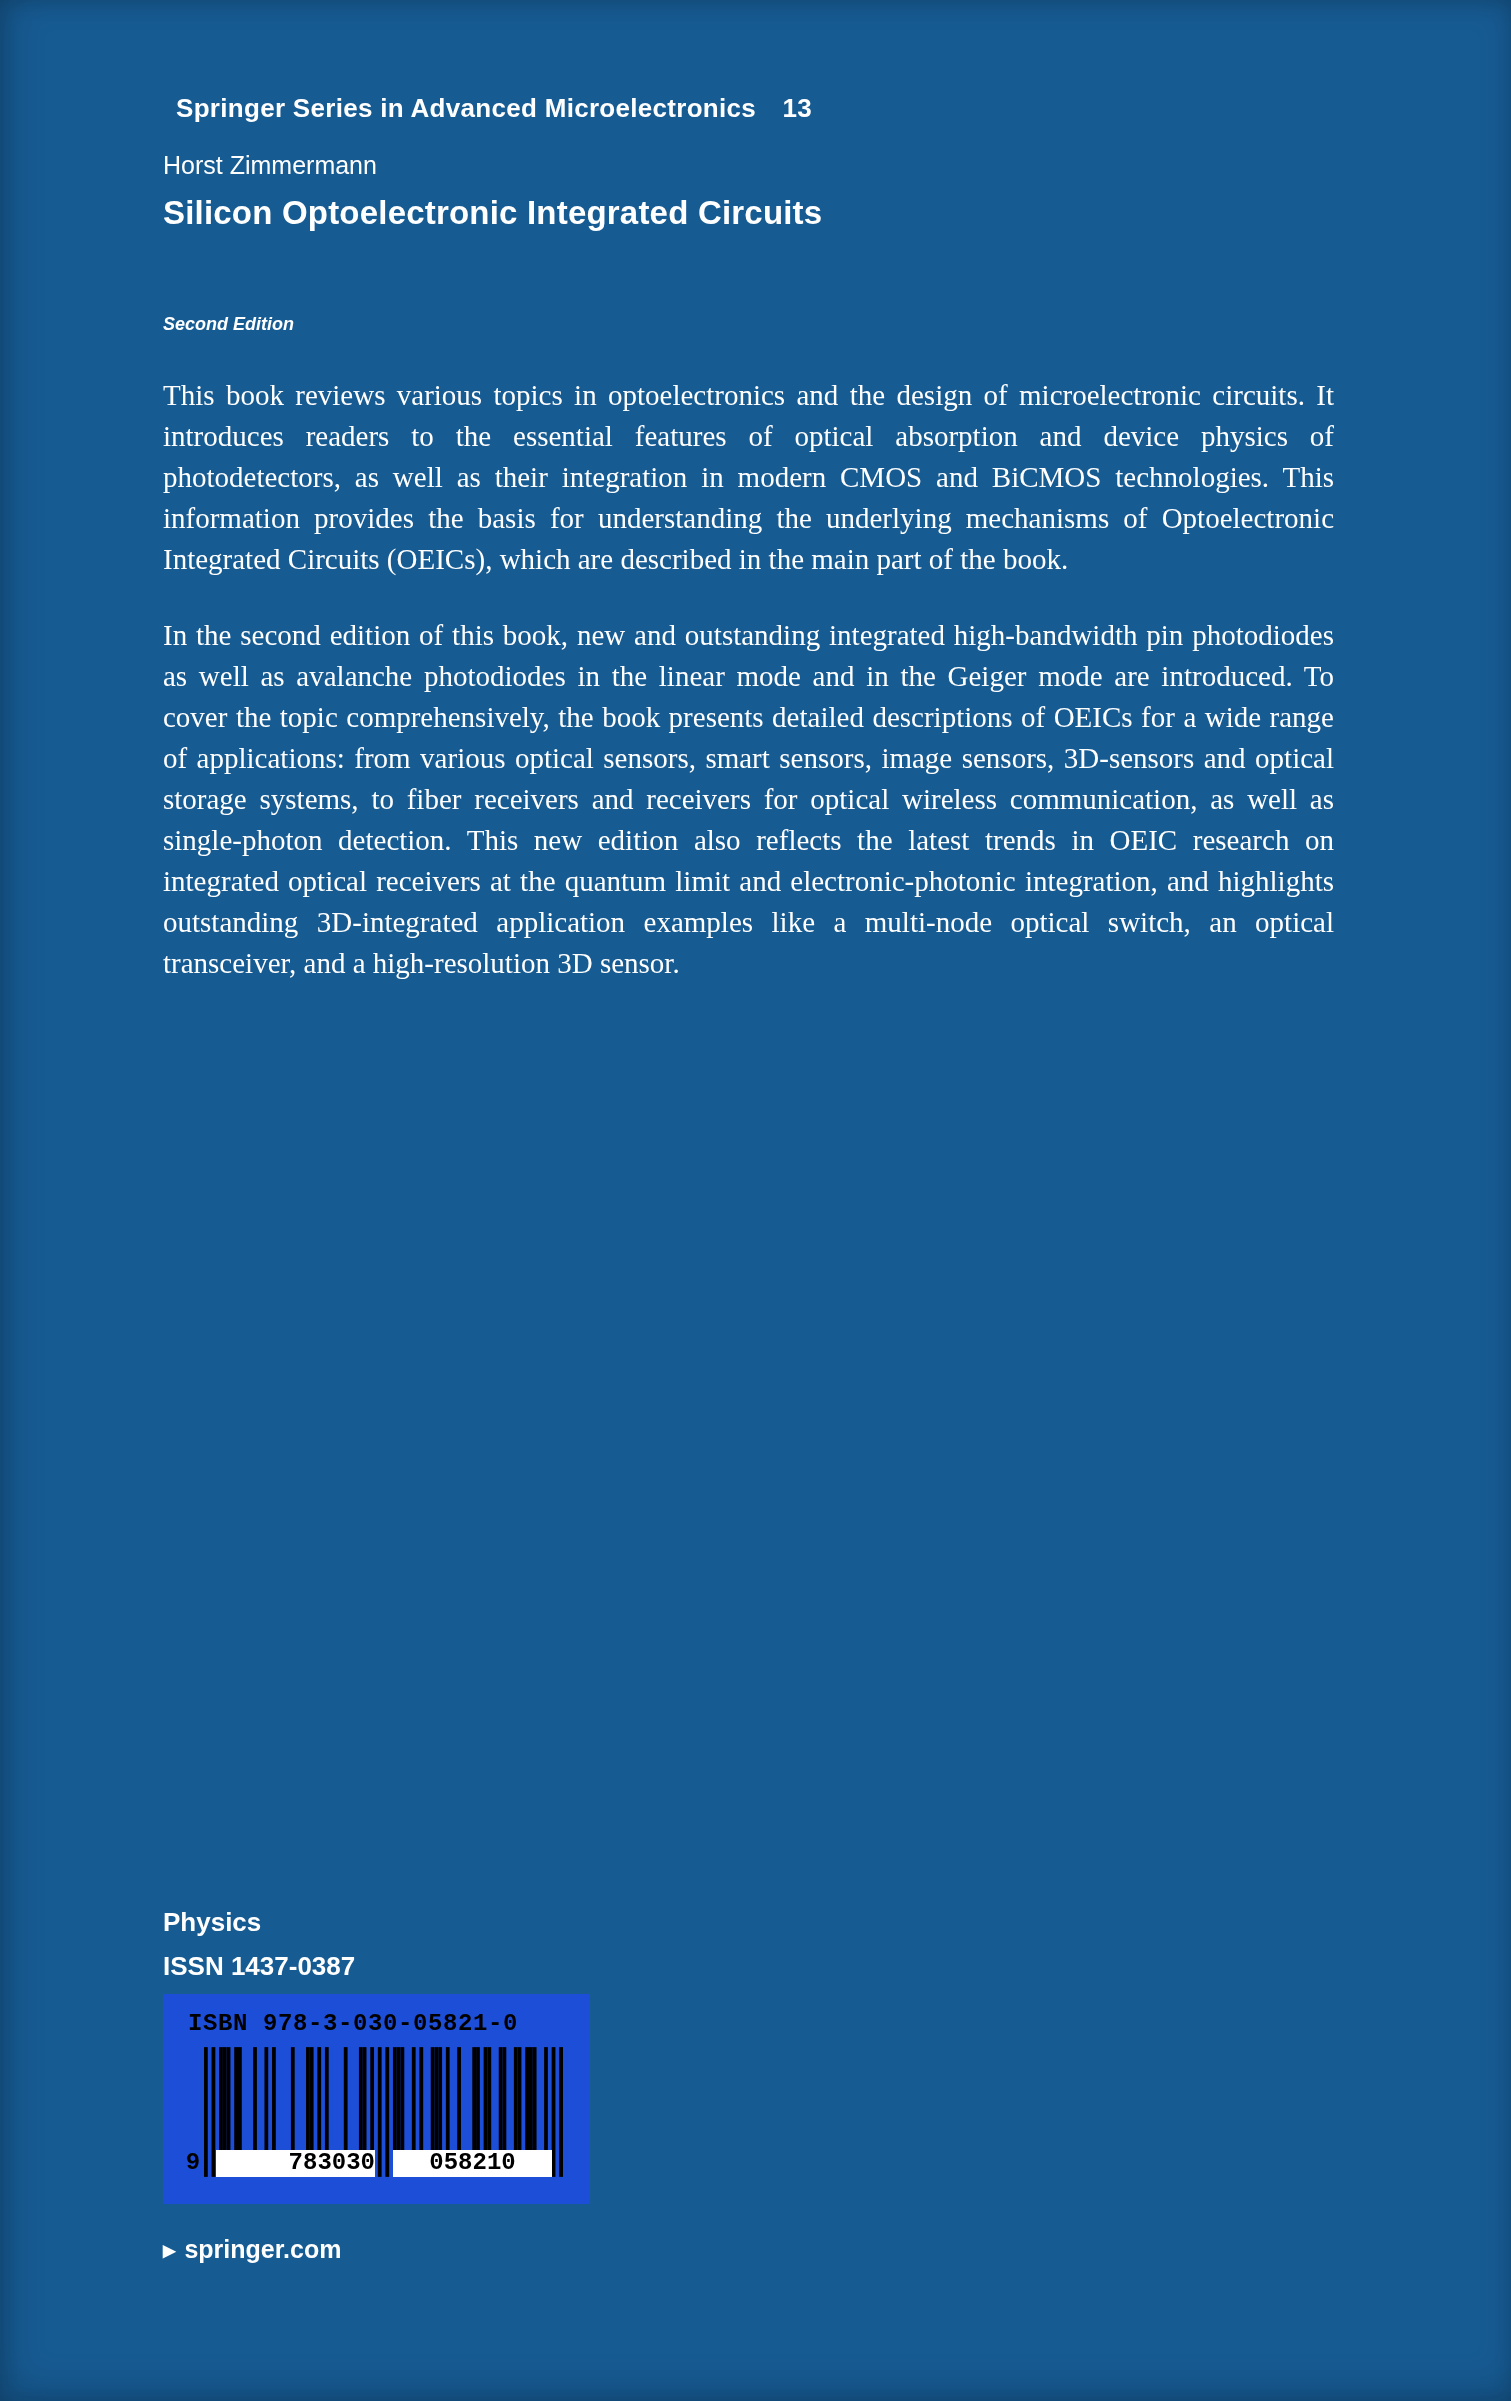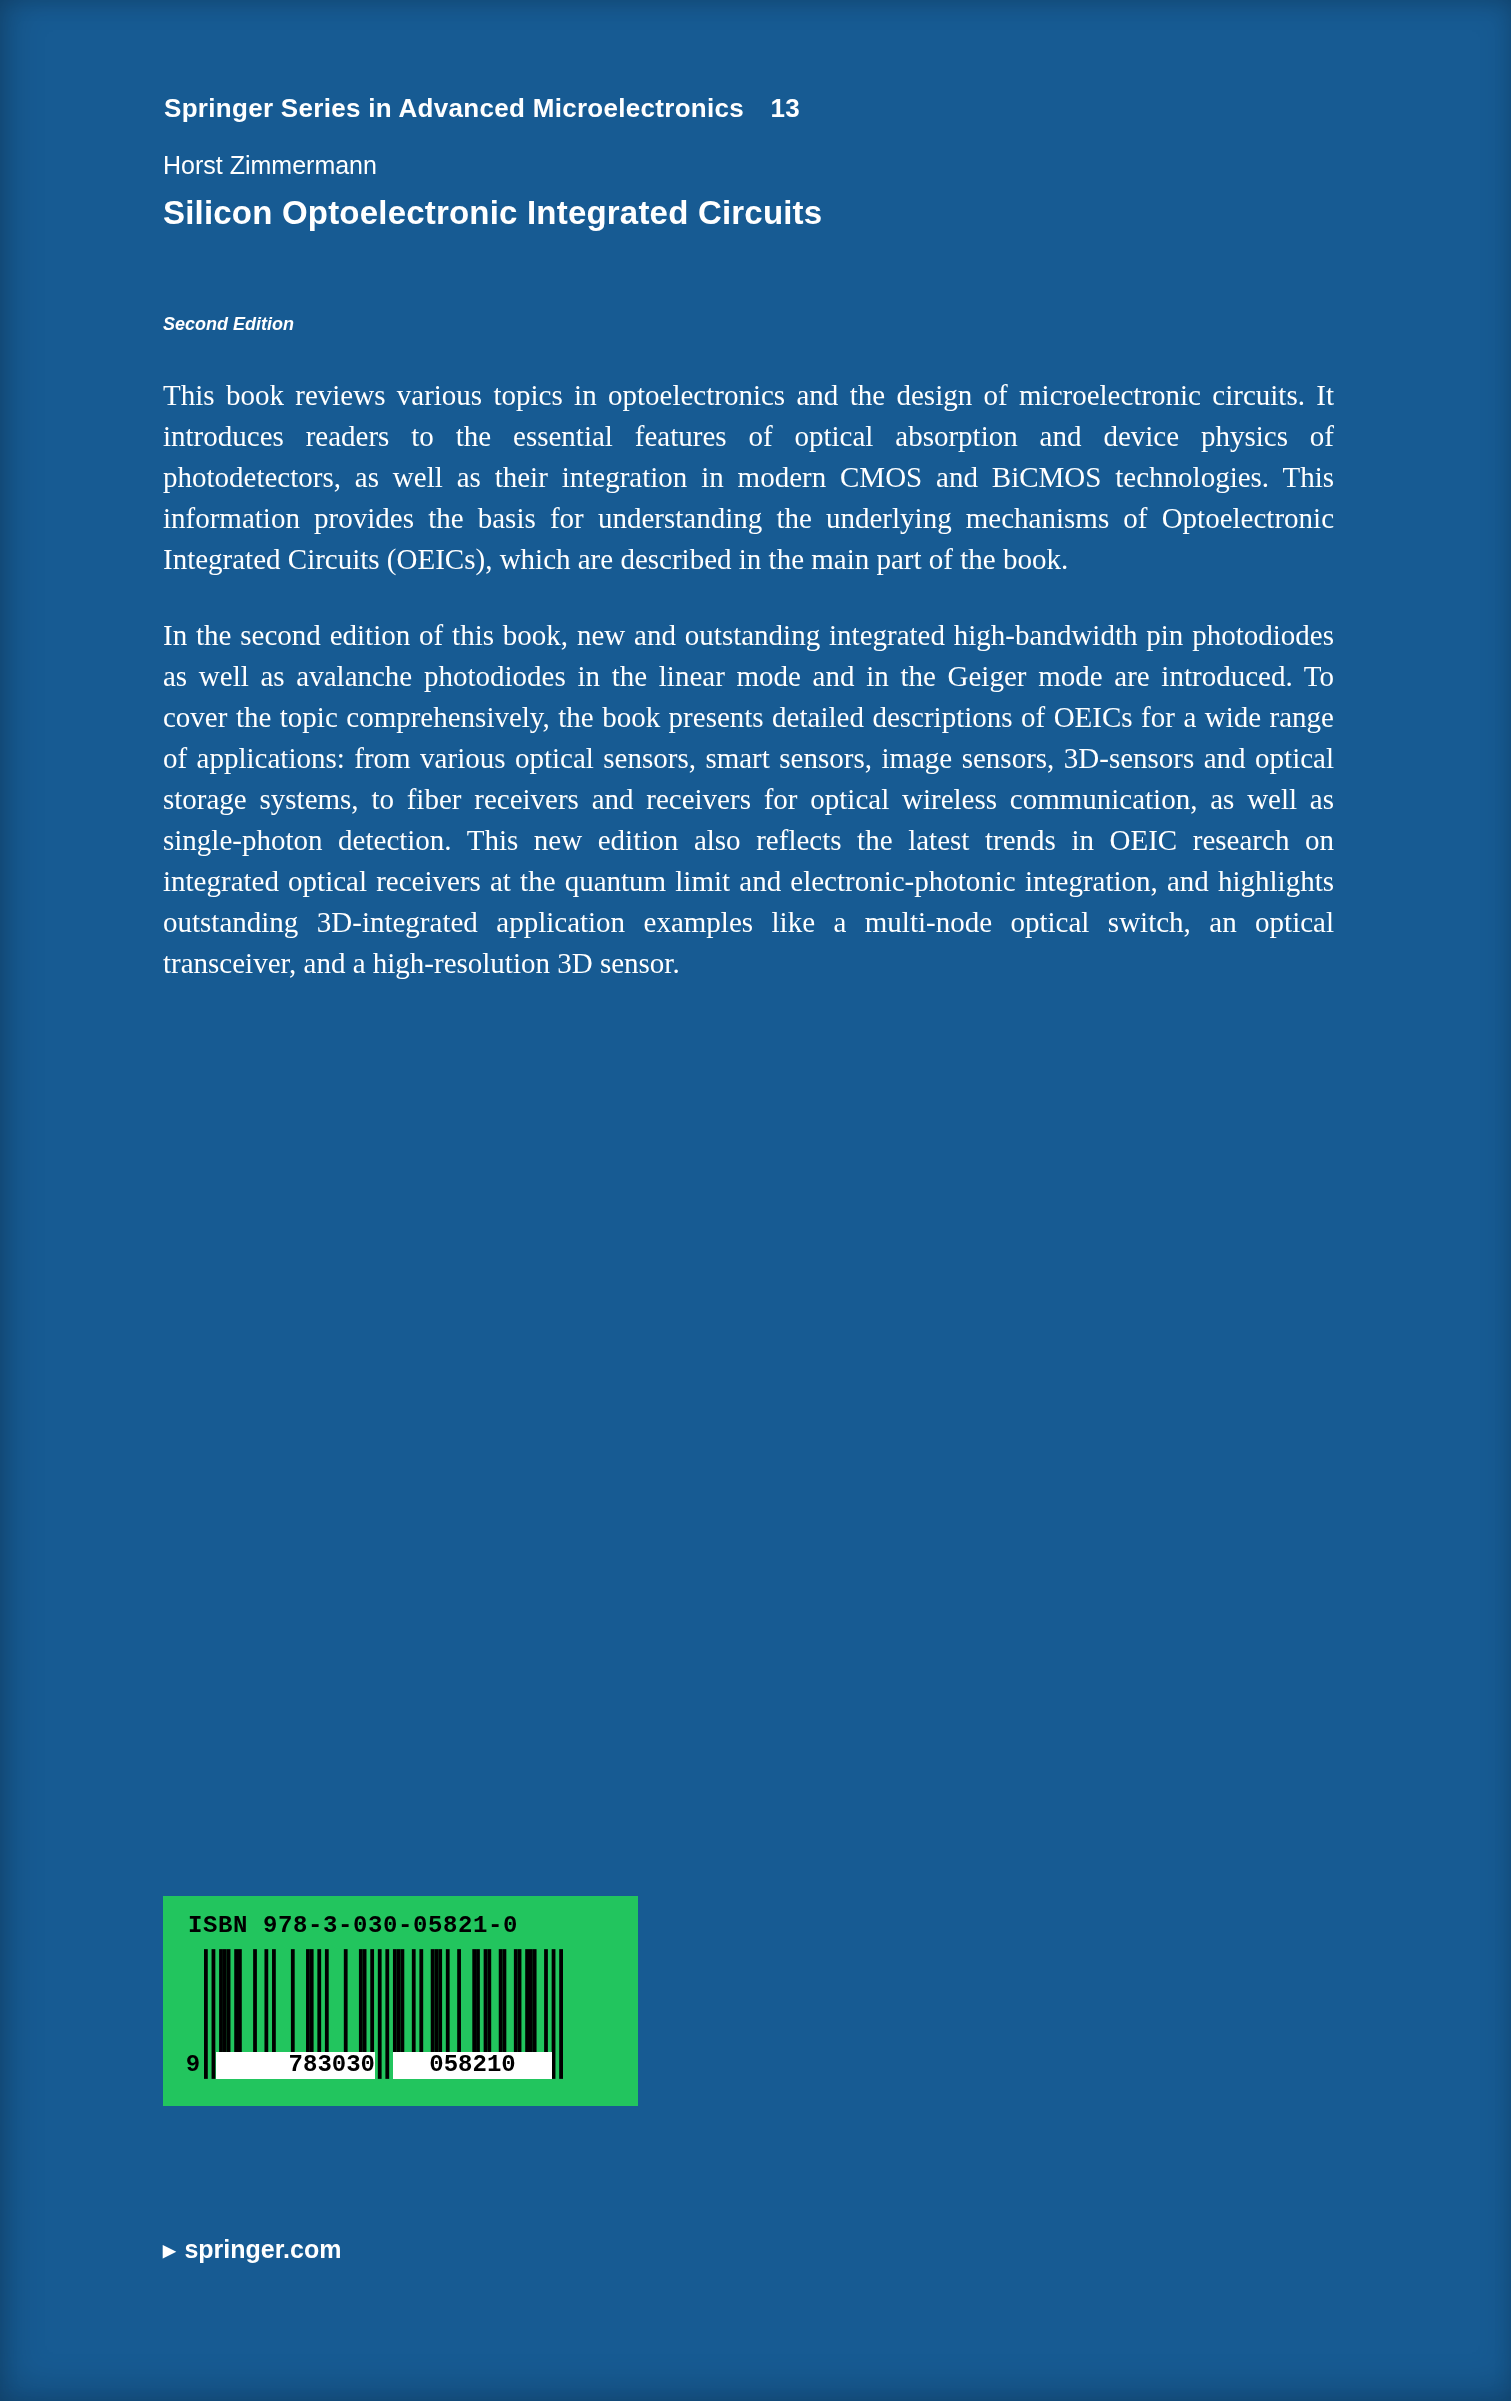--- a/index.html
+++ b/index.html
@@ -12,21 +12,21 @@
     width: 1512px;
     height: 2401px;
     background: #175b93;
     overflow: hidden;
     box-shadow: inset 6.3px -8.8px 38px rgba(0,0,0,0.22), inset 0 3.8px 19px rgba(0,0,0,0.12);
     font-family: "Liberation Sans", sans-serif;
     color: #ffffff;
   }
   .series-line {
     position: absolute;
-    left: 164px;
+    left: 176px;
     top: 93px;
     font-size: 26px;
     font-weight: bold;
     letter-spacing: 0.3px;
     white-space: nowrap;
   }
   .series-number { margin-left: 26.5px; }
   .author {
     position: absolute;
     left: 163px;
@@ -73,24 +73,24 @@
   .issn {
     position: absolute;
     left: 163px;
     top: 1951px;
     font-size: 26px;
     font-weight: bold;
   }
   .barcode-box {
     position: absolute;
     left: 163px;
-    top: 1896px;
-    width: 475px;
+    top: 1994px;
+    width: 427px;
     height: 210px;
-    background: #22c55e;
+    background: #1d4ed8;
     color: #000000;
     box-sizing: border-box;
     padding: 16.4px 0 0 25px;
   }
   .isbn-label {
     font-family: "Liberation Mono", monospace;
     font-size: 24px;
     font-weight: bold;
     letter-spacing: 0.6px;
     white-space: nowrap;

